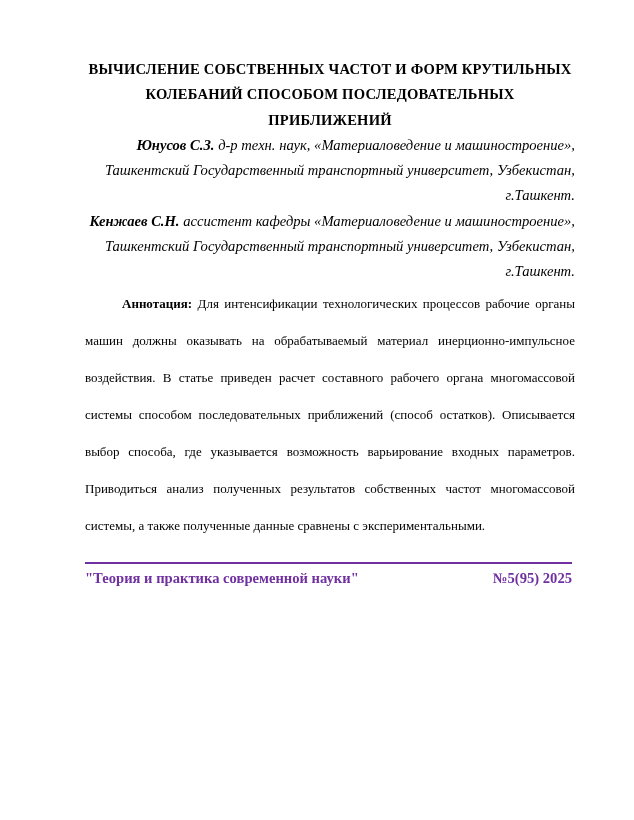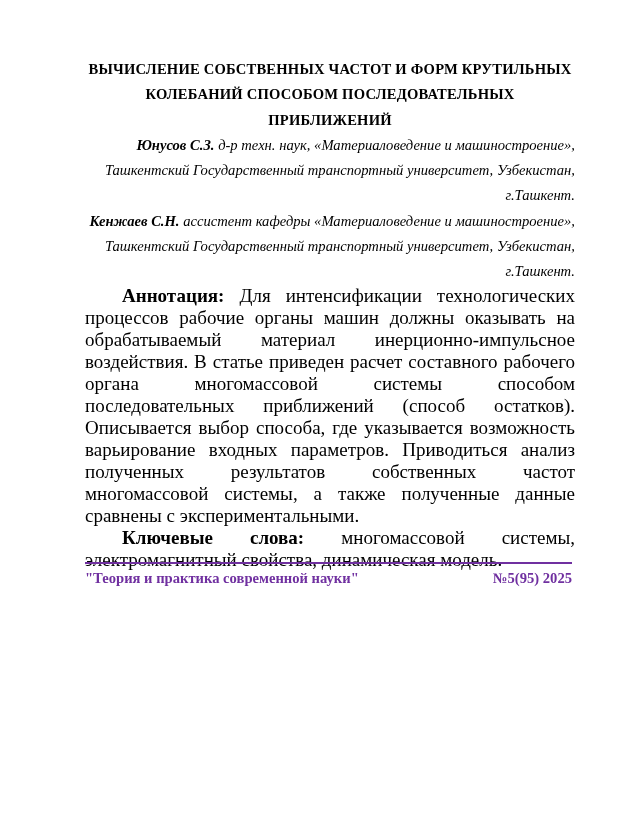--- a/index.html
+++ b/index.html
@@ -38,22 +38,22 @@
     font-size: 14.6px;
     line-height: 25.3px;
   }
   .author-name {
     font-weight: bold;
   }
   .para {
     margin: 0;
     text-align: justify;
     text-indent: 37px;
-    font-size: 19px;
-    line-height: 22px;
+    font-size: 13px;
+    line-height: 37px;
   }
   .para .label {
     font-weight: bold;
   }
   .footer {
     position: absolute;
     left: 85px;
     right: 62px;
     bottom: 13px;
     border-top: 2px solid #7030A0;
@@ -75,21 +75,20 @@
 
     <h1 class="title">ВЫЧИСЛЕНИЕ СОБСТВЕННЫХ ЧАСТОТ И ФОРМ КРУТИЛЬНЫХ КОЛЕБАНИЙ СПОСОБОМ ПОСЛЕДОВАТЕЛЬНЫХ ПРИБЛИЖЕНИЙ</h1>
 
     <div class="authors">
       <p><span class="author-name">Юнусов С.З.</span> <span>д-р техн. наук, «Материаловедение и машиностроение», Ташкентский Государственный транспортный университет, Узбекистан, г.Ташкент.</span></p>
       <p><span class="author-name">Кенжаев С.Н.</span> <span>ассистент кафедры «Материаловедение и машиностроение», Ташкентский Государственный транспортный университет, Узбекистан, г.Ташкент.</span></p>
     </div>
 
     <p class="para"><span class="label">Аннотация:</span> <span>Для интенсификации технологических процессов рабочие органы машин должны оказывать на обрабатываемый материал инерционно-импульсное воздействия. В статье приведен расчет составного рабочего органа многомассовой системы способом последовательных приближений (способ остатков). Описывается выбор способа, где указывается возможность варьирование входных параметров. Приводиться анализ полученных результатов собственных частот многомассовой системы, а также полученные данные сравнены с экспериментальными.</span></p>
 
-    <p class="para"><span class="label">Ключевые слова:</span> <span>многомассовой системы, электромагнитный свойства, динамическая модель.</span></p>
 
   </div>
 
   <div class="footer">
     <span>"Теория и практика современной науки"</span>
     <span>№5(95) 2025</span>
   </div>
 </div>
 
 </body></html>

